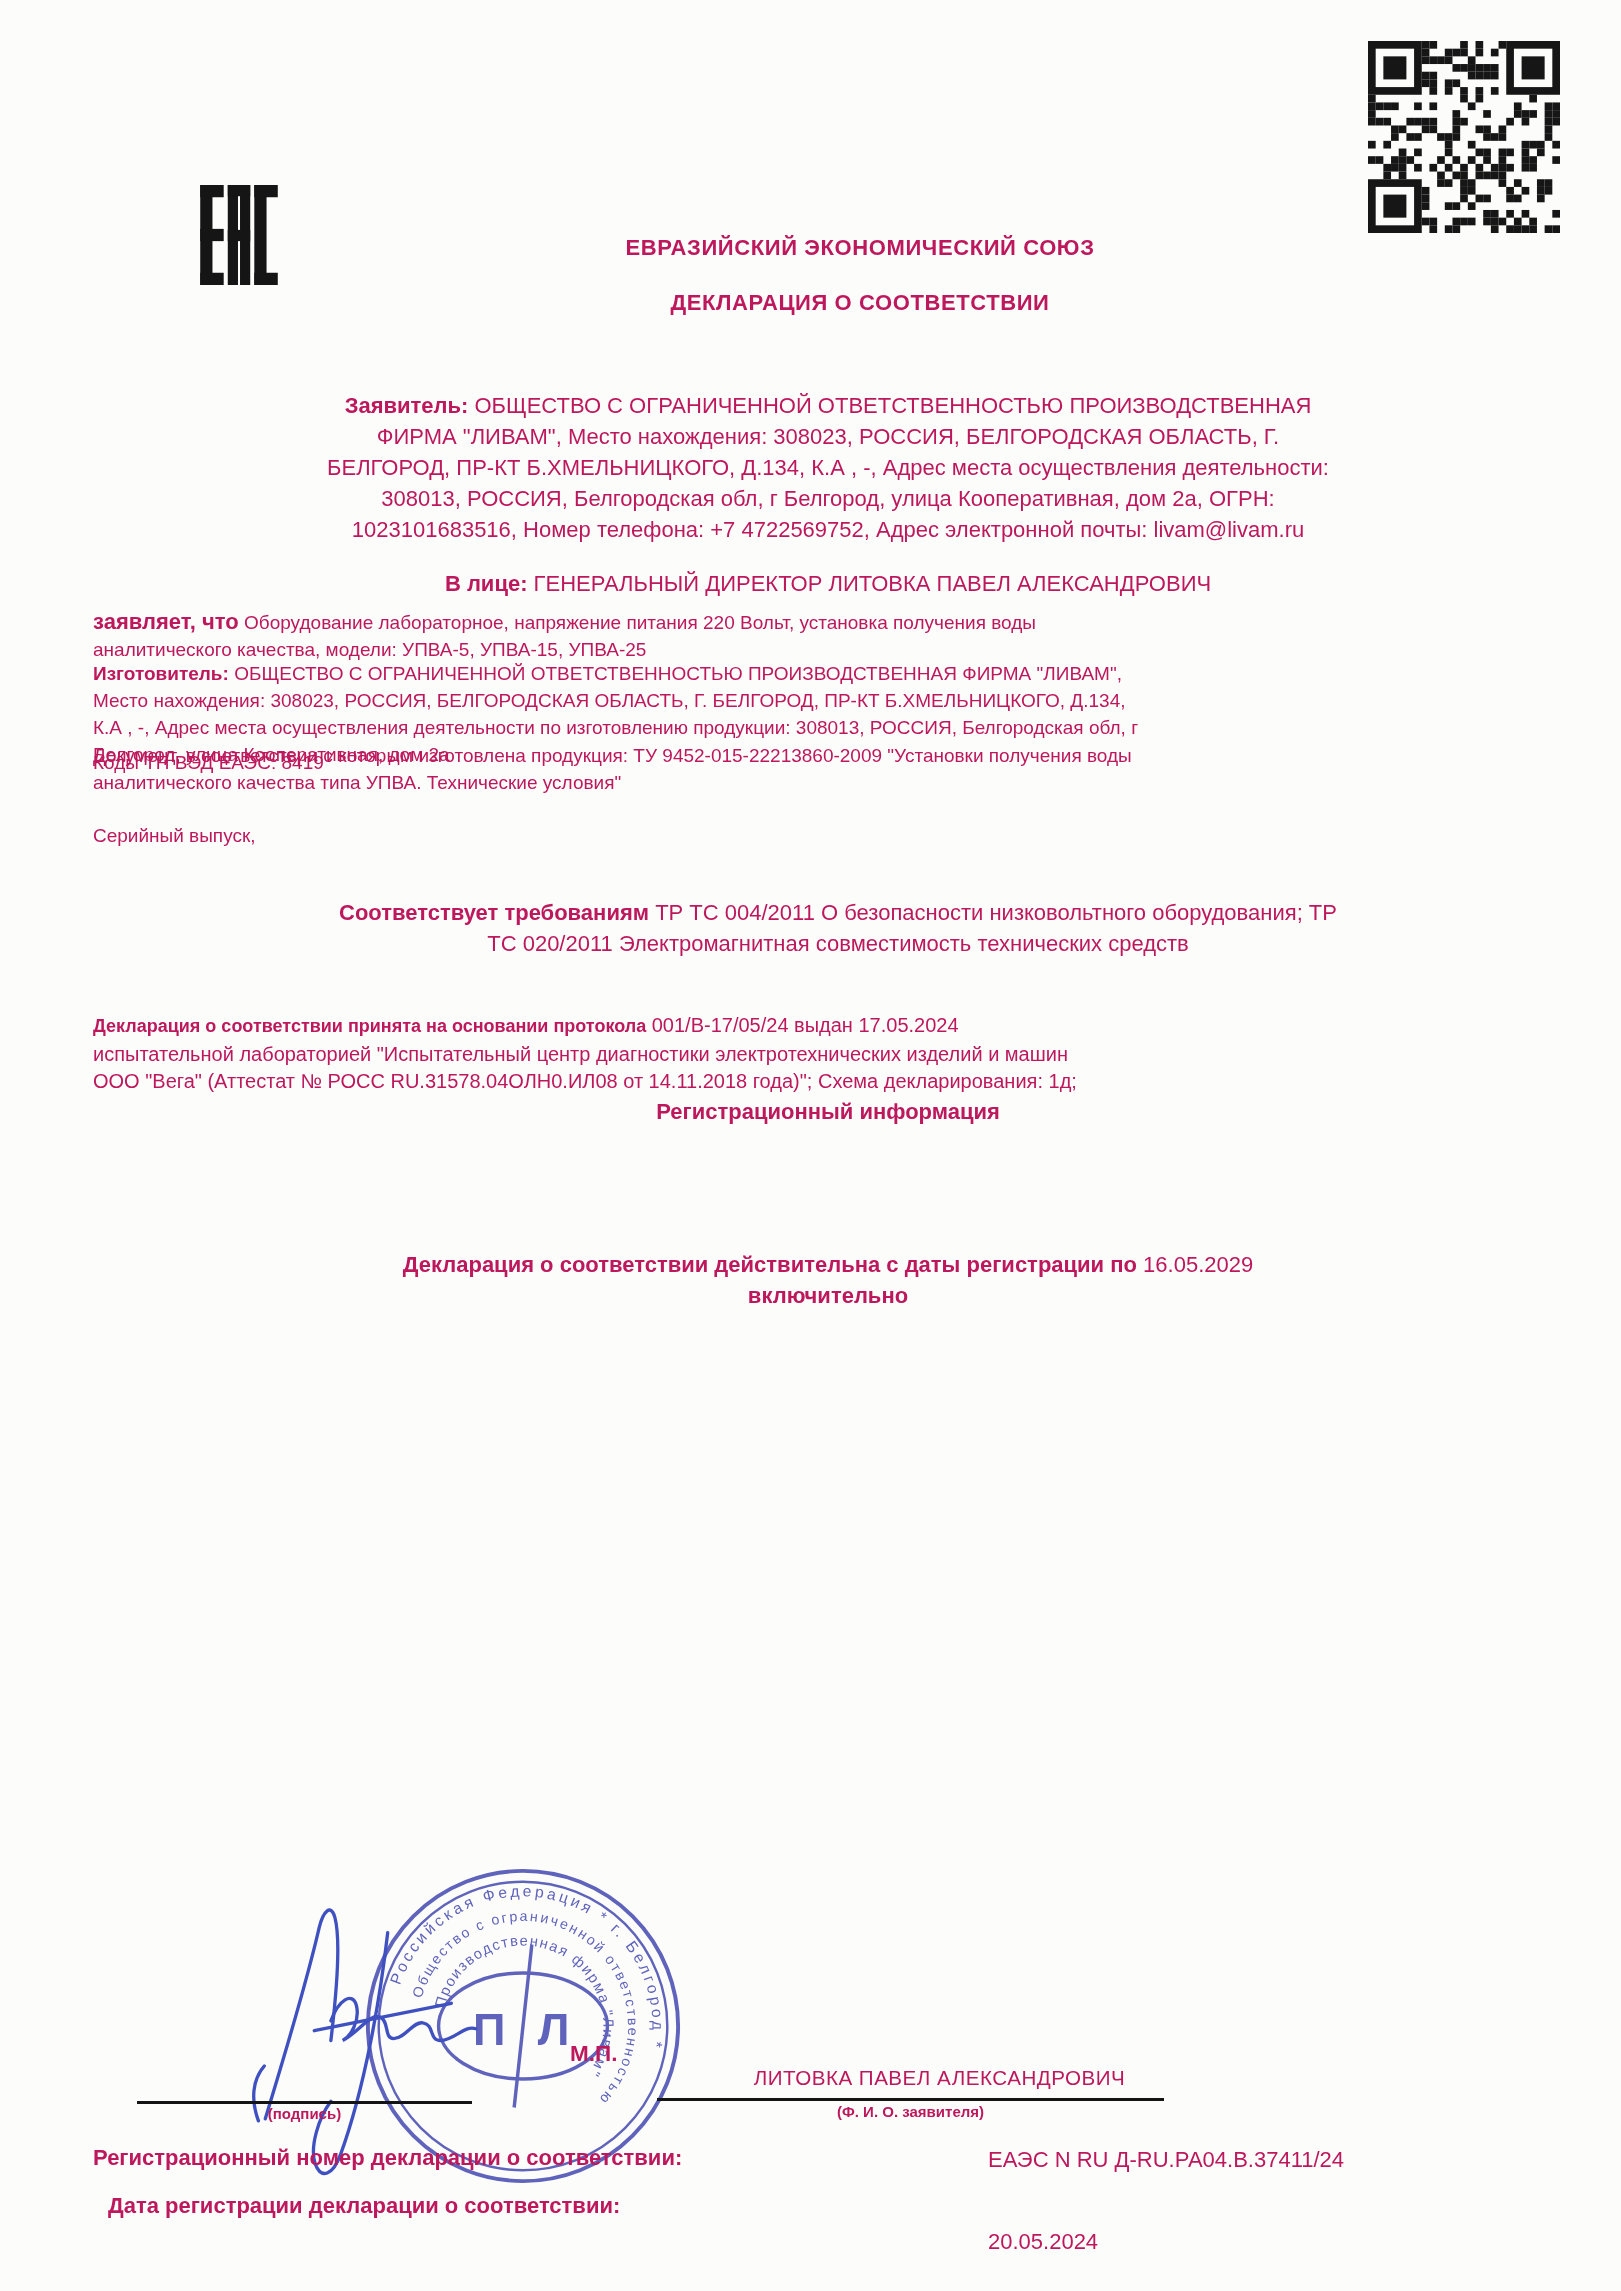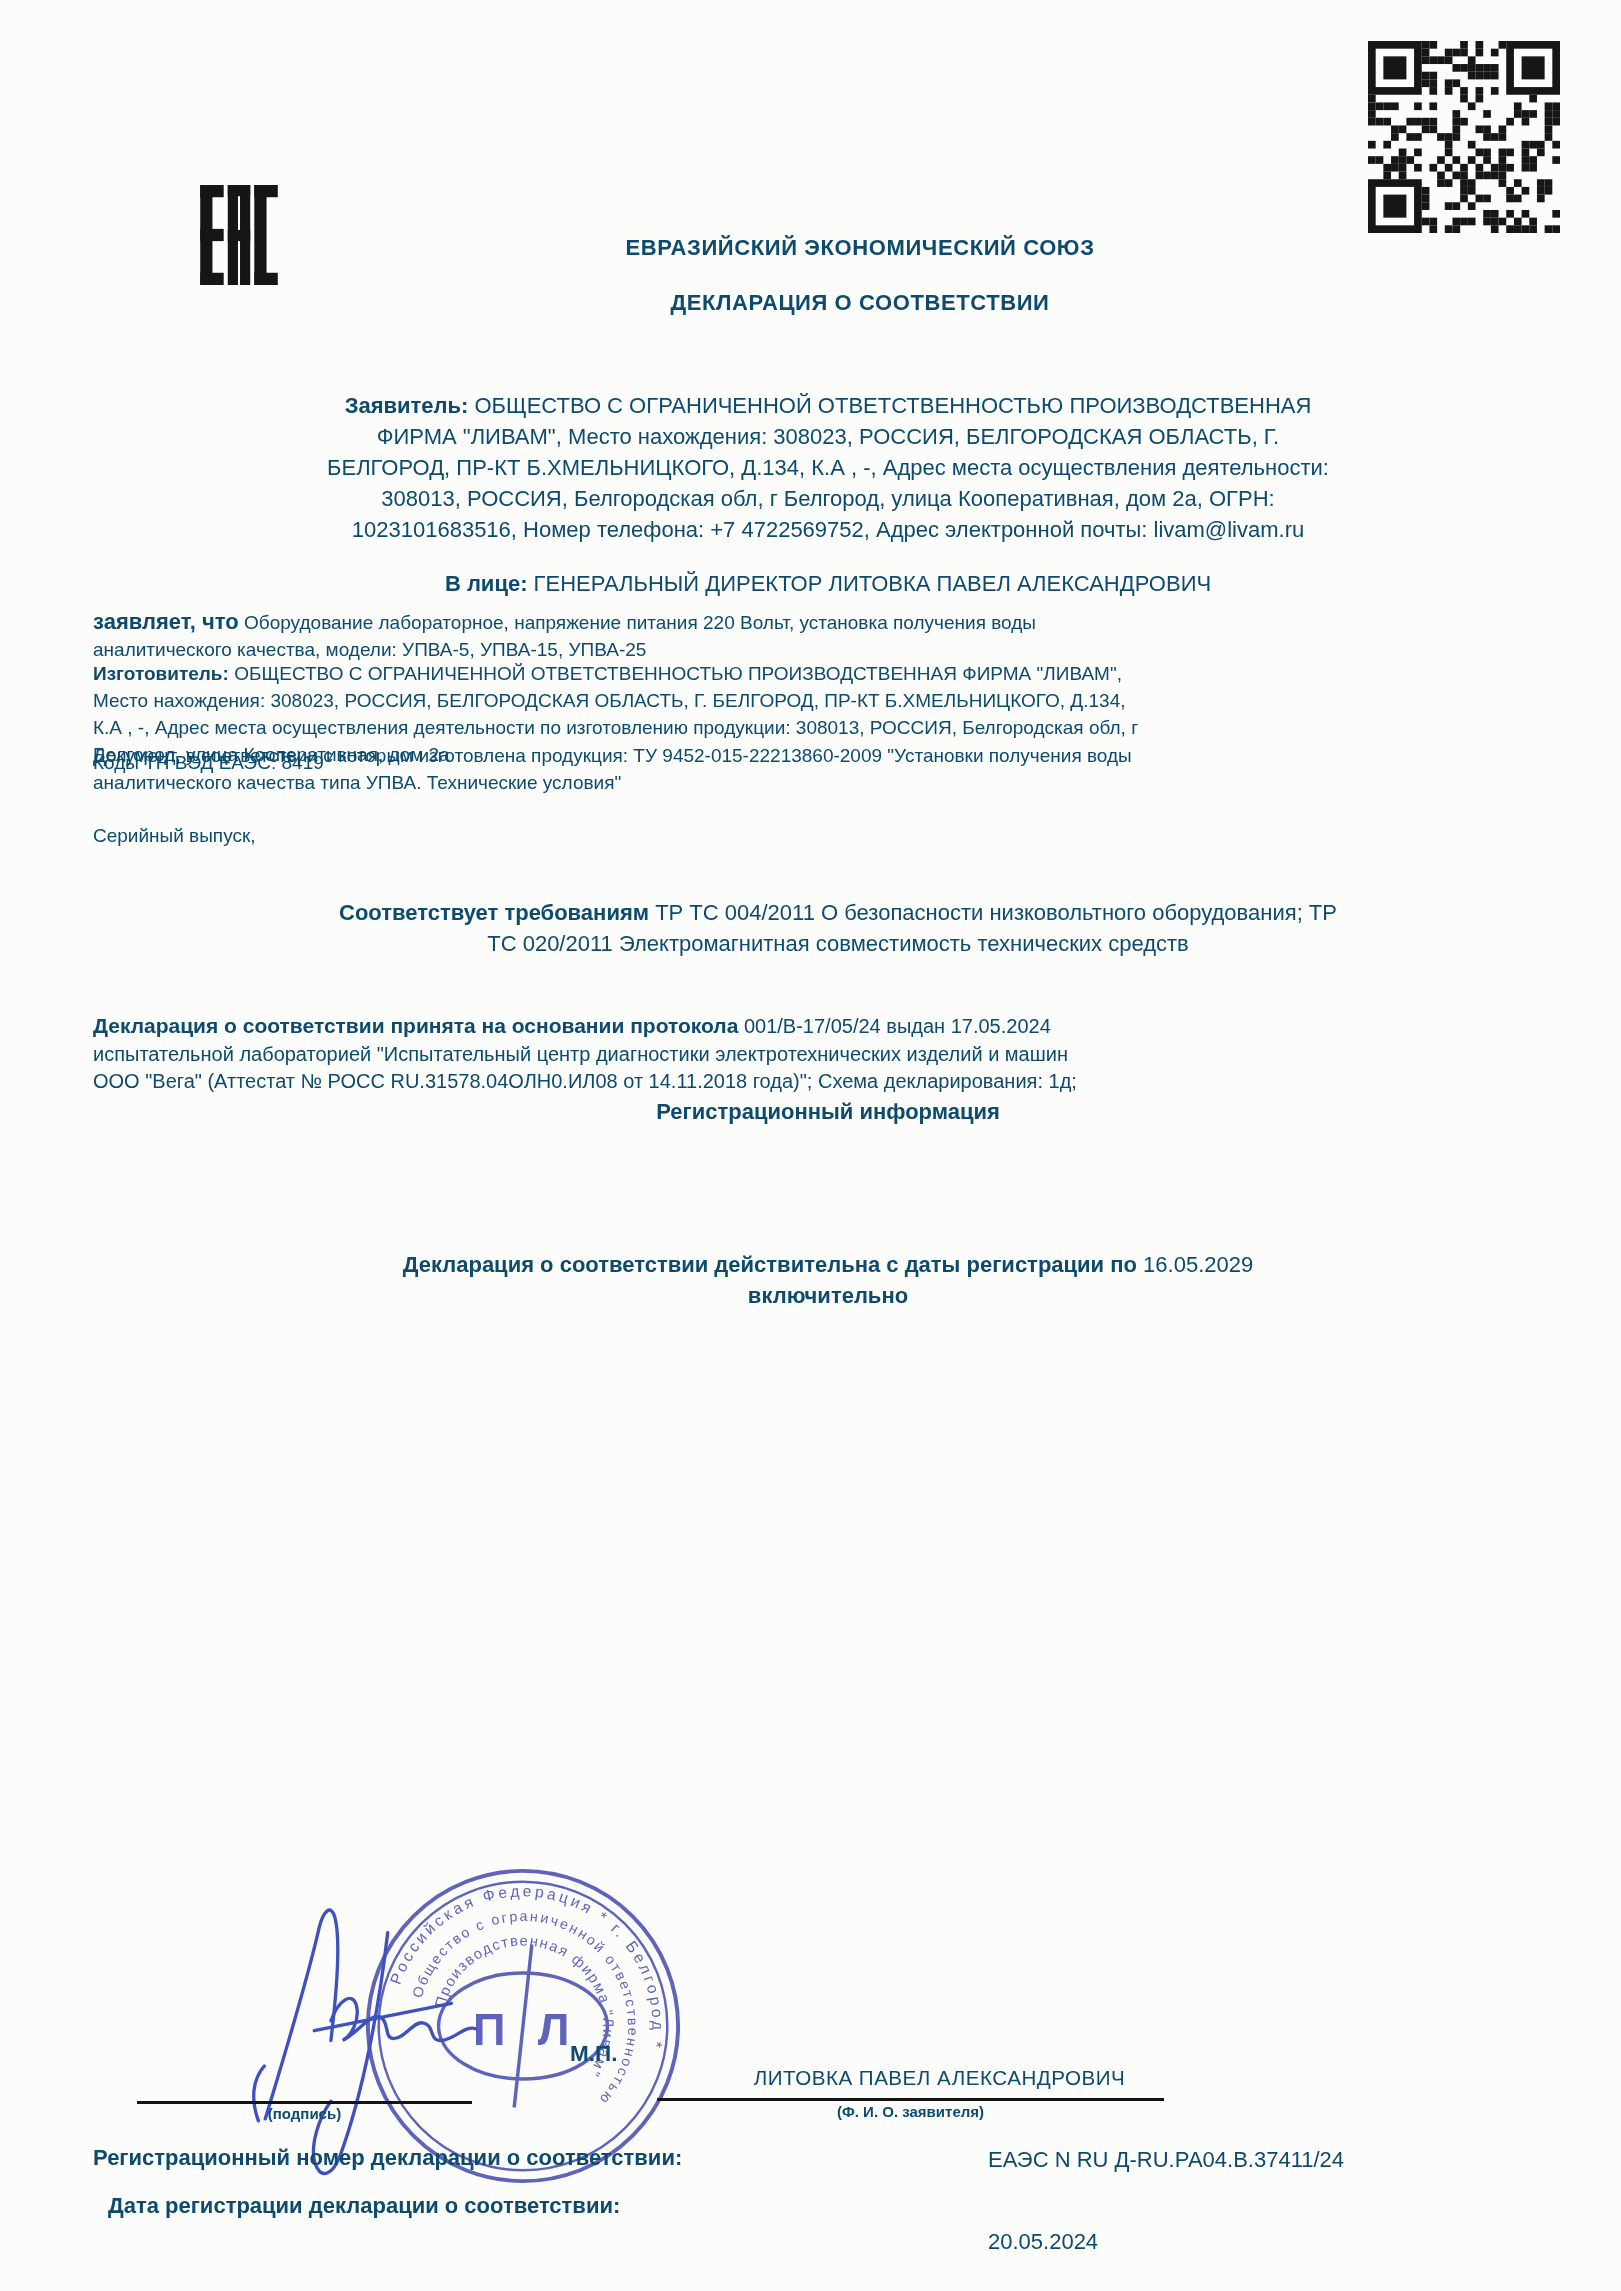--- a/index.html
+++ b/index.html
@@ -1,20 +1,20 @@
 <!DOCTYPE html>
 <html><head>
 <meta charset="utf-8">
 <style>
   html,body{margin:0;padding:0;background:#e8e8e6;}
   .page{
     position:relative;width:1621px;height:2292px;margin:0 auto;
     background:#fcfcfa;overflow:hidden;
     font-family:"Liberation Sans","DejaVu Sans",sans-serif;
-    color:#0c4a6e;
+    color:#be185d;
   }
   .abs{position:absolute;}
   .pre{white-space:pre-line;}
   .big{font-size:22px;line-height:31px;text-align:center;}
   .small{font-size:19px;line-height:27px;}
   .mid{font-size:20px;line-height:27.4px;}
   b.lbl{font-weight:bold;}
   .title{font-weight:bold;font-size:22px;letter-spacing:0.6px;text-align:center;}
   .caption{font-weight:bold;font-size:15px;text-align:center;}
   .hline{background:#141414;}
@@ -287,21 +287,21 @@
   <div class="abs small" style="left:93px;top:749px;width:1470px;">Коды ТН ВЭД ЕАЭС: 8419</div>
 
   <div class="abs small" style="left:93px;top:822px;width:1470px;">Серийный выпуск,</div>
 
   <div class="abs big pre" style="left:93px;top:866px;width:1490px;">
     <b class="lbl">Соответствует требованиям</b><span>  ТР ТС 004/2011 О безопасности низковольтного оборудования; ТР
 ТС 020/2011 Электромагнитная совместимость технических средств</span>
   </div>
 
   <div class="abs mid pre" style="left:93px;top:985px;width:1490px;">
-    <b class="lbl" style="font-size:21px;">Декларация о соответствии принята на основании протокола</b><span> 001/В-17/05/24 выдан 17.05.2024
+    <b class="lbl" style="font-size:18px;">Декларация о соответствии принята на основании протокола</b><span> 001/В-17/05/24 выдан 17.05.2024
 испытательной лабораторией "Испытательный центр диагностики электротехнических изделий и машин
 ООО "Вега" (Аттестат № РОСС RU.31578.04ОЛН0.ИЛ08 от 14.11.2018 года)"; Схема декларирования: 1д;</span>
   </div>
 
   <div class="abs big" style="left:93px;top:1096px;width:1470px;font-weight:bold;">Регистрационный информация</div>
 
   <div class="abs big pre" style="left:93px;top:1218px;width:1470px;">
     <b class="lbl">Декларация о соответствии действительна с даты регистрации по</b><span> 16.05.2029
 </span><b class="lbl">включительно</b>
   </div>

